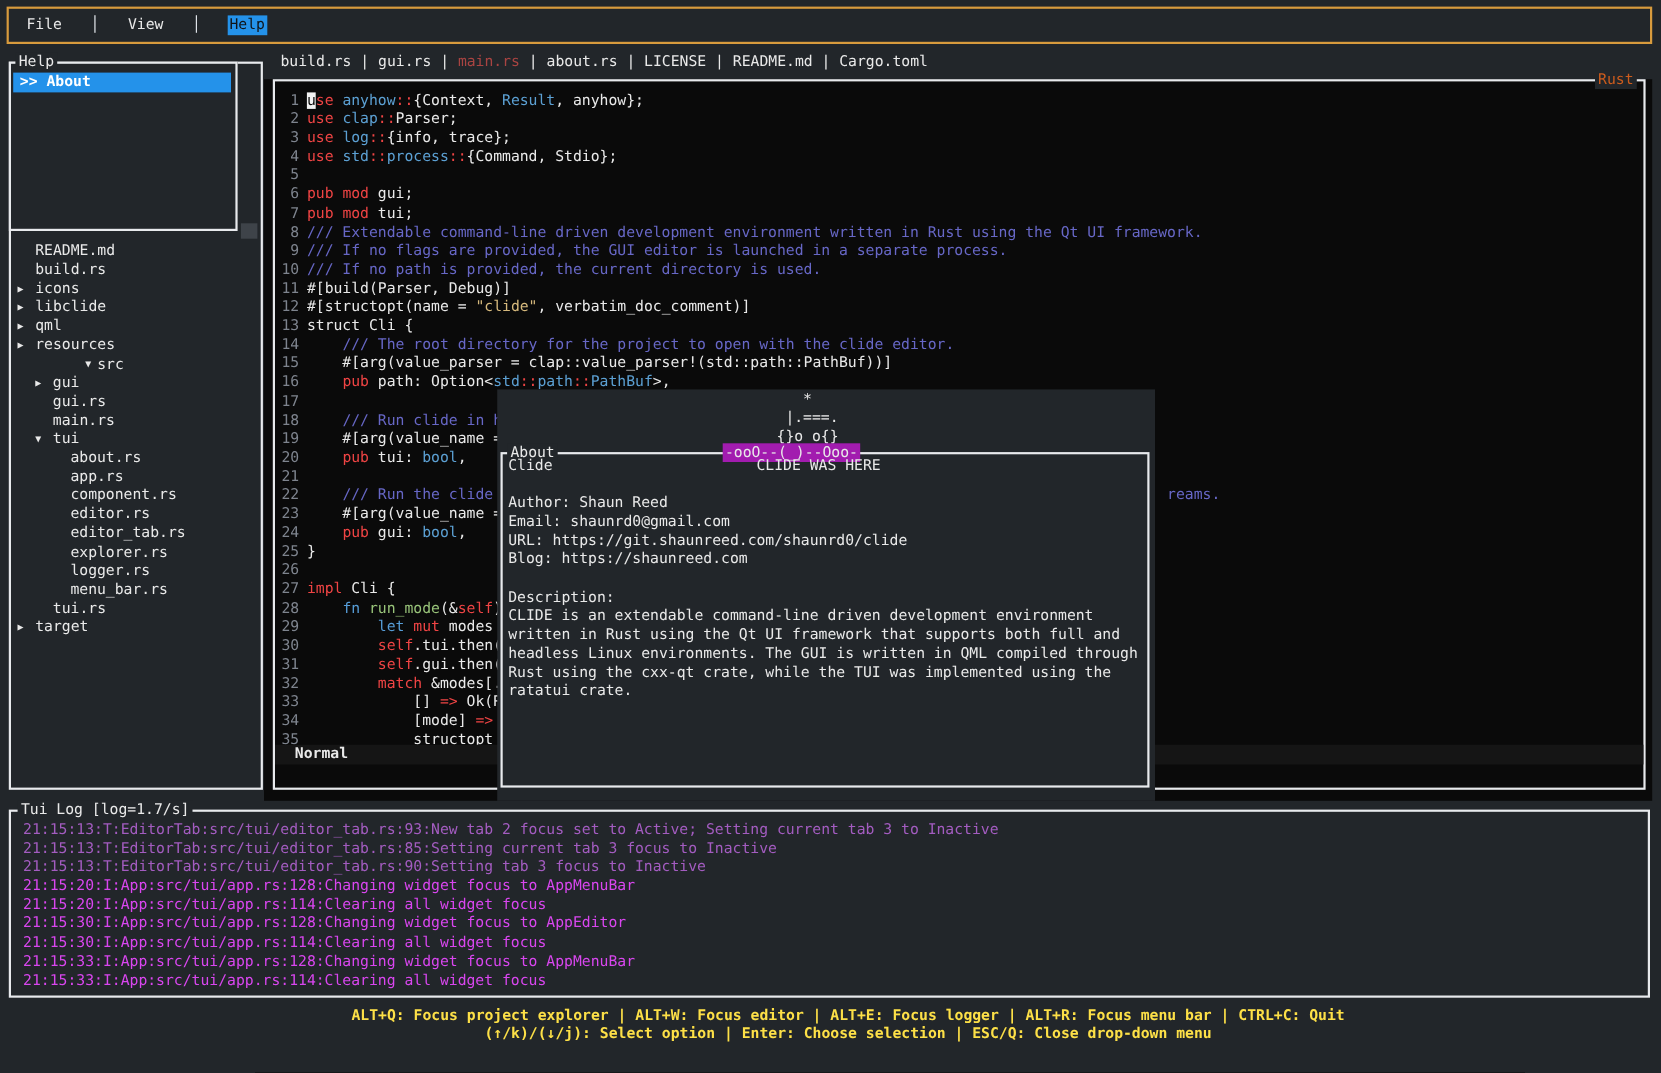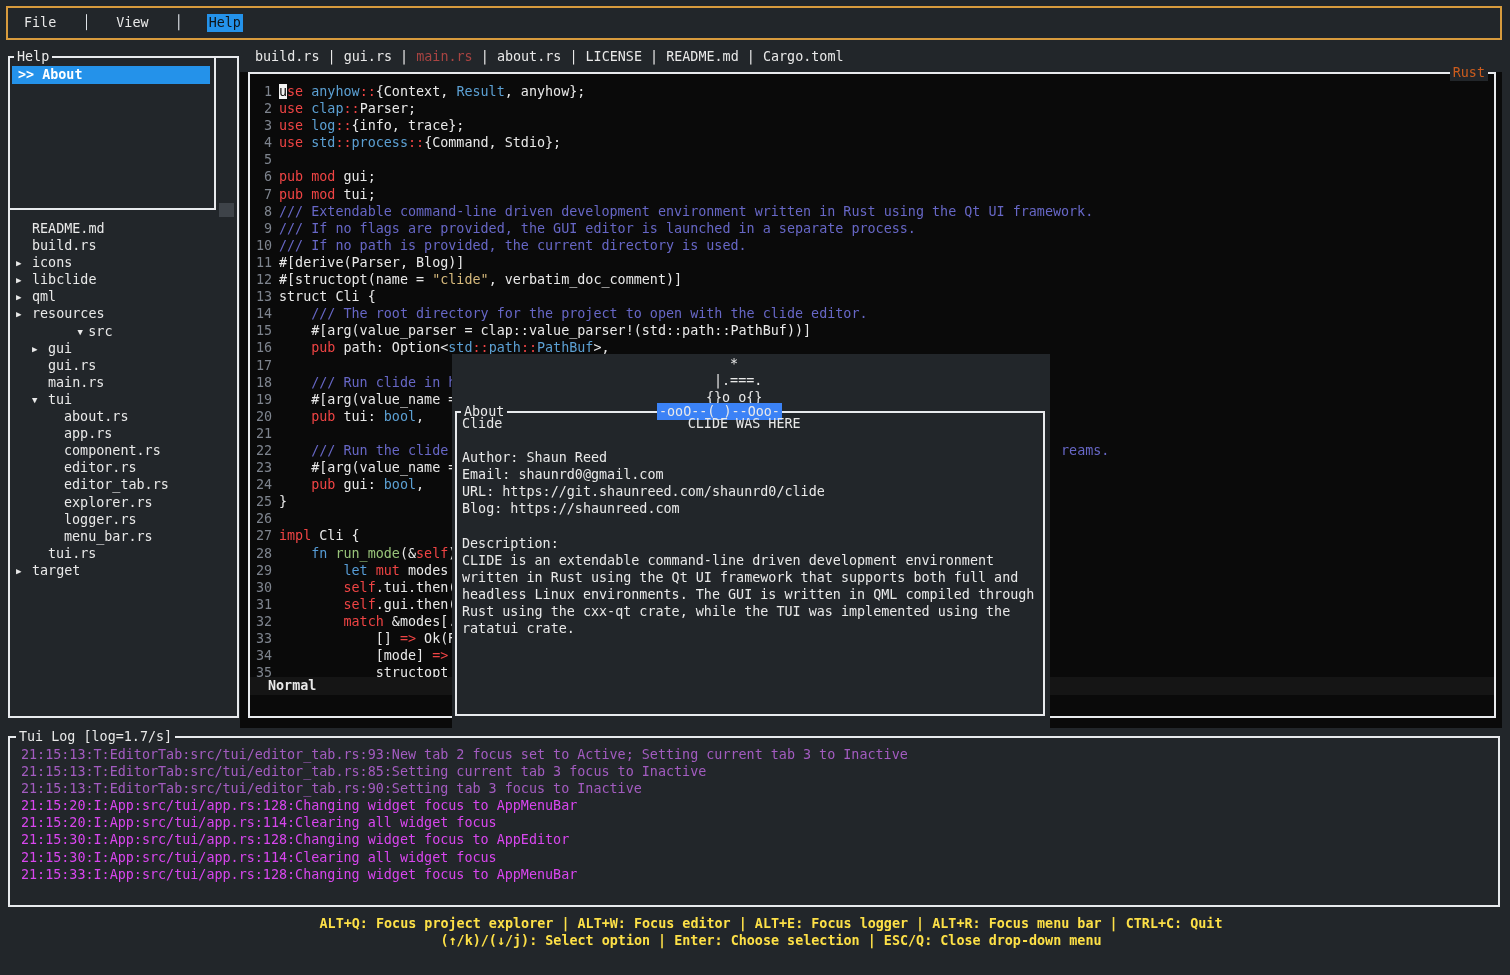--- a/index.html
+++ b/index.html
@@ -35,21 +35,21 @@
   
   .helpbox{position:absolute;left:8px;top:56px;width:204px;height:150px;border:2px solid #e8eaed;background:#22262a}
   .boxtitle{position:absolute;top:-10px;background:#22262a;padding:0 3px}
   .helpitem{position:absolute;left:2px;top:8px;width:192px;height:18px;background:#2492ea;
             font-weight:bold;padding-left:6px;color:#fff}
   
   .popup{position:absolute;left:452px;top:354px;width:598px;height:374px;background:#22262a}
   .popart{position:absolute;left:4px;top:1px;white-space:pre;margin:0}
   .popbox{position:absolute;left:3px;top:57px;width:586px;height:301px;border:2px solid #e8eaed}
   .poptitle{left:4px}
-  .popborderart{position:absolute;left:200px;top:-10px;background:#3b82f6;padding:0 2px}
+  .popborderart{position:absolute;left:200px;top:-10px;background:#a21caf;padding:0 2px}
   .popcontent{position:absolute;left:5px;top:2px;white-space:pre;margin:0}
   
   .logbox{position:absolute;left:8px;top:736px;width:1488px;height:167px;border:2px solid #e8eaed}
   .loglines{position:absolute;left:11px;top:8px}
   .lrow{height:17.1px;white-space:pre}
   .trace{color:#a35cc0}.info{color:#d946ef}
   
   .footer1,.footer2{position:absolute;left:16px;width:100%;text-align:center;font-weight:bold;color:#fde047}
   .footer1{top:915px}.footer2{top:932px}
 </style>
@@ -76,21 +76,21 @@
       <div class="cl"><span class="ln">1</span><span class="cur">u</span><span class="k">se</span><span class="w"> </span><span class="t">anyhow</span><span class="k">::</span><span class="w">{Context, </span><span class="t">Result</span><span class="w">, anyhow};</span></div>
       <div class="cl"><span class="ln">2</span><span class="k">use</span><span class="w"> </span><span class="t">clap</span><span class="k">::</span><span class="w">Parser;</span></div>
       <div class="cl"><span class="ln">3</span><span class="k">use</span><span class="w"> </span><span class="t">log</span><span class="k">::</span><span class="w">{info, trace};</span></div>
       <div class="cl"><span class="ln">4</span><span class="k">use</span><span class="w"> </span><span class="t">std</span><span class="k">::</span><span class="t">process</span><span class="k">::</span><span class="w">{Command, Stdio};</span></div>
       <div class="cl"><span class="ln">5</span></div>
       <div class="cl"><span class="ln">6</span><span class="k">pub</span><span class="w"> </span><span class="k">mod</span><span class="w"> gui;</span></div>
       <div class="cl"><span class="ln">7</span><span class="k">pub</span><span class="w"> </span><span class="k">mod</span><span class="w"> tui;</span></div>
       <div class="cl"><span class="ln">8</span><span class="c">/// Extendable command-line driven development environment written in Rust using the Qt UI framework.</span></div>
       <div class="cl"><span class="ln">9</span><span class="c">/// If no flags are provided, the GUI editor is launched in a separate process.</span></div>
       <div class="cl"><span class="ln">10</span><span class="c">/// If no path is provided, the current directory is used.</span></div>
-      <div class="cl"><span class="ln">11</span><span class="w">#[derive(Parser, Blog)]</span></div>
+      <div class="cl"><span class="ln">11</span><span class="w">#[build(Parser, Debug)]</span></div>
       <div class="cl"><span class="ln">12</span><span class="w">#[structopt(name = </span><span class="s">"clide"</span><span class="w">, verbatim_doc_comment)]</span></div>
       <div class="cl"><span class="ln">13</span><span class="w">struct Cli {</span></div>
       <div class="cl"><span class="ln">14</span><span class="w">    </span><span class="c">/// The root directory for the project to open with the clide editor.</span></div>
       <div class="cl"><span class="ln">15</span><span class="w">    #[arg(value_parser = clap::value_parser!(std::path::PathBuf))]</span></div>
       <div class="cl"><span class="ln">16</span><span class="w">    </span><span class="k">pub</span><span class="w"> path: Option&lt;</span><span class="t">std</span><span class="k">::</span><span class="t">path</span><span class="k">::</span><span class="t">PathBuf</span><span class="w">&gt;,</span></div>
       <div class="cl"><span class="ln">17</span></div>
       <div class="cl"><span class="ln">18</span><span class="w">    </span><span class="c">/// Run clide in h</span></div>
       <div class="cl"><span class="ln">19</span><span class="w">    #[arg(value_name =</span></div>
       <div class="cl"><span class="ln">20</span><span class="w">    </span><span class="k">pub</span><span class="w"> tui: </span><span class="t">bool</span><span class="w">,</span></div>
       <div class="cl"><span class="ln">21</span></div>
@@ -175,17 +175,18 @@
   <span class="boxtitle" style="left:6px">Tui Log [log=1.7/s]</span>
   <div class="loglines" id="loglines">
       <div class="lrow trace">21:15:13:T:EditorTab:src/tui/editor_tab.rs:93:New tab 2 focus set to Active; Setting current tab 3 to Inactive</div>
       <div class="lrow trace">21:15:13:T:EditorTab:src/tui/editor_tab.rs:85:Setting current tab 3 focus to Inactive</div>
       <div class="lrow trace">21:15:13:T:EditorTab:src/tui/editor_tab.rs:90:Setting tab 3 focus to Inactive</div>
       <div class="lrow info">21:15:20:I:App:src/tui/app.rs:128:Changing widget focus to AppMenuBar</div>
       <div class="lrow info">21:15:20:I:App:src/tui/app.rs:114:Clearing all widget focus</div>
       <div class="lrow info">21:15:30:I:App:src/tui/app.rs:128:Changing widget focus to AppEditor</div>
       <div class="lrow info">21:15:30:I:App:src/tui/app.rs:114:Clearing all widget focus</div>
       <div class="lrow info">21:15:33:I:App:src/tui/app.rs:128:Changing widget focus to AppMenuBar</div>
+      <div class="lrow info">21:15:33:I:App:src/tui/app.rs:114:Clearing all widget focus</div>
     </div>
 </div>
 
 <div class="footer1">ALT+Q: Focus project explorer | ALT+W: Focus editor | ALT+E: Focus logger | ALT+R: Focus menu bar | CTRL+C: Quit</div>
 <div class="footer2">(↑/k)/(↓/j): Select option | Enter: Choose selection | ESC/Q: Close drop-down menu</div>
 
 </body></html>

